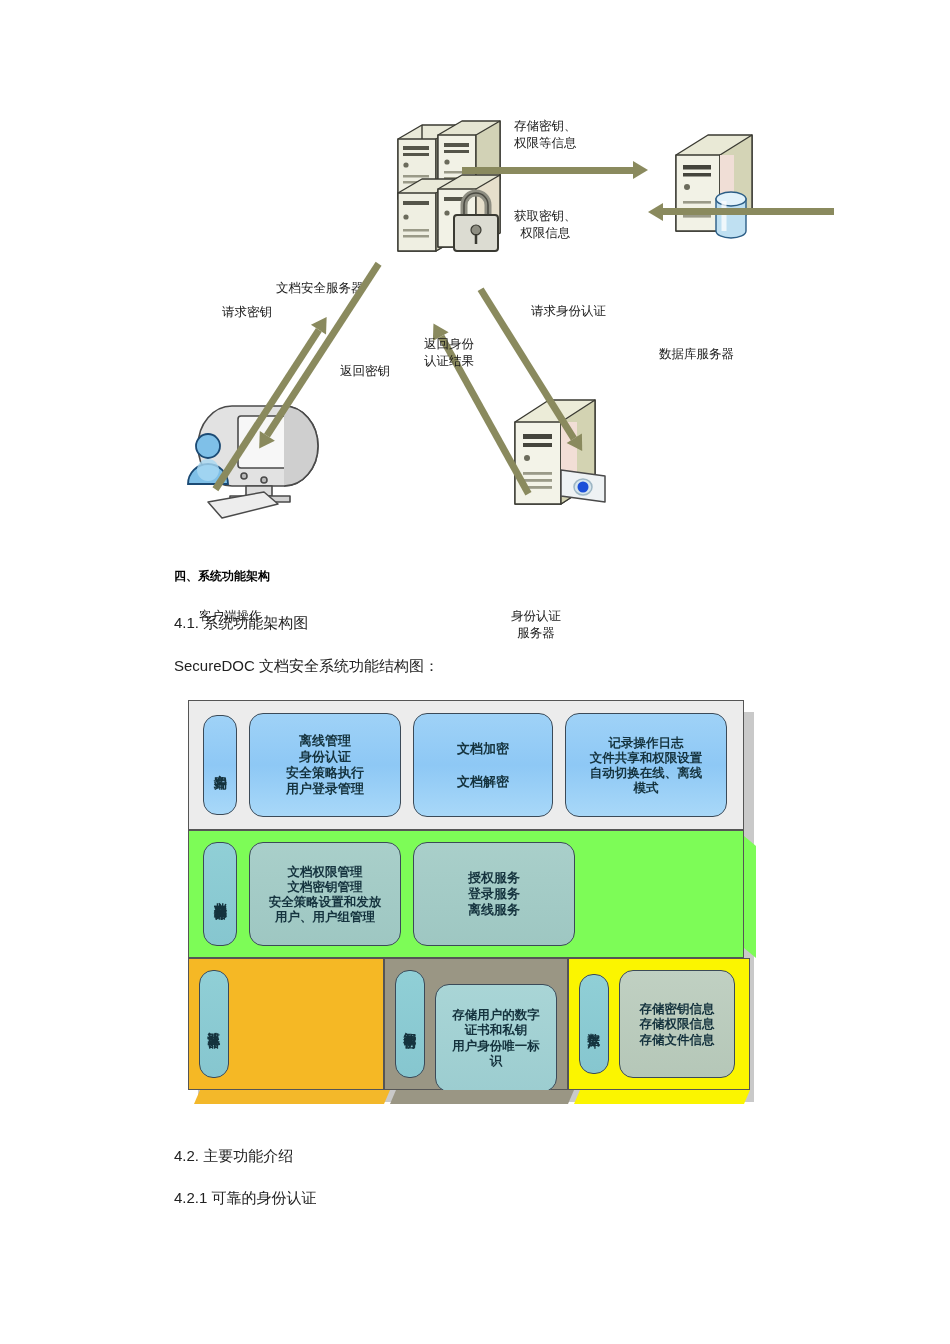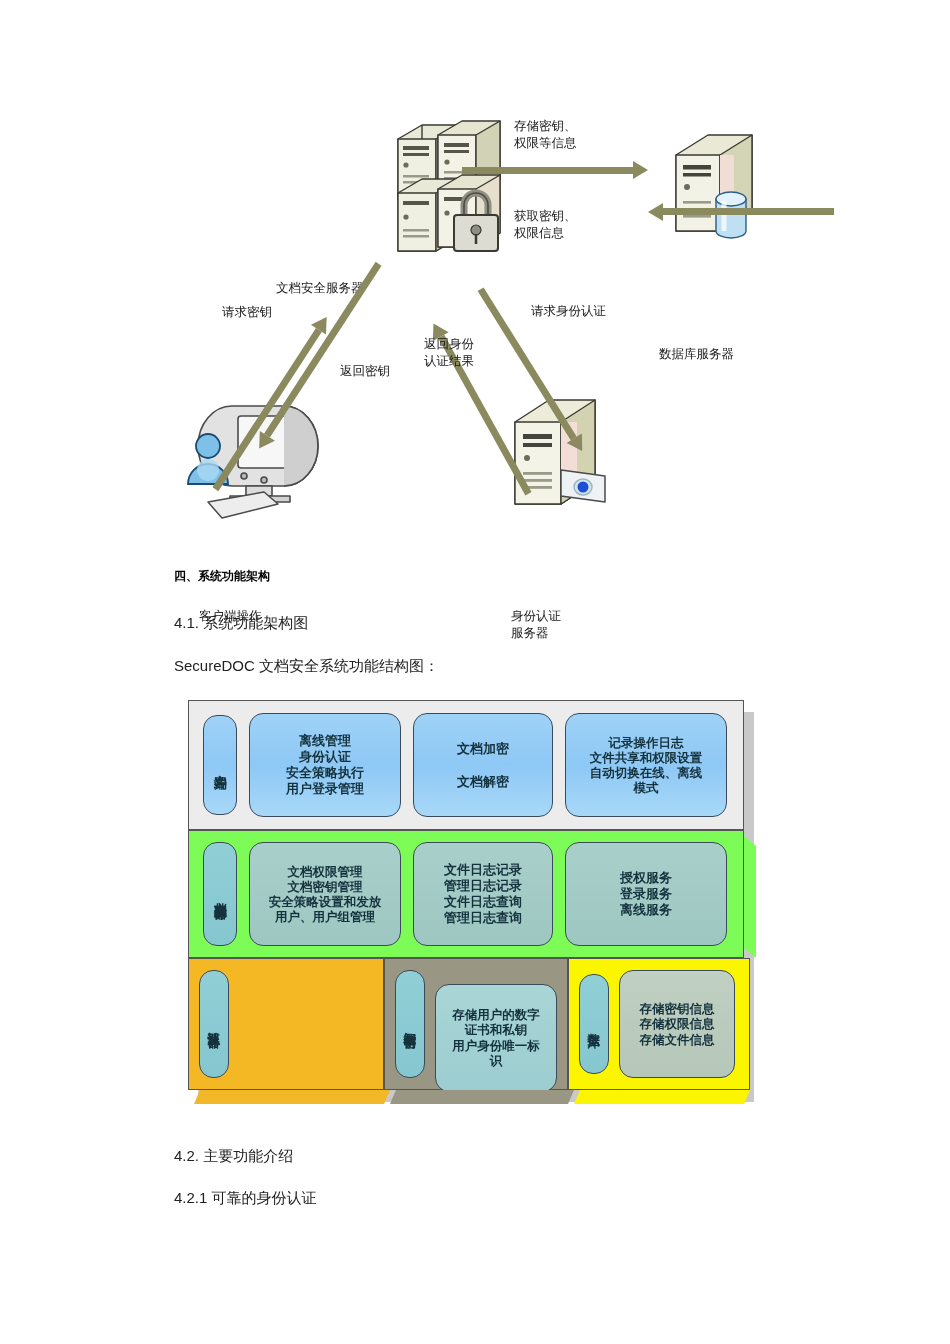--- a/index.html
+++ b/index.html
@@ -7,21 +7,21 @@
     width:950px;height:1344px;background:#ffffff;
     font-family:"Liberation Sans","DejaVu Sans",sans-serif;
     color:#111;overflow:hidden;position:relative;
   }
   .page{position:relative;width:950px;height:1344px;}
 
   
   .flow{position:absolute;left:0;top:95;width:950px;height:465px;}
   .flow{top:95px;}
   .flow-label{position:absolute;font-family:"DejaVu Serif","Liberation Serif",serif;
-      font-size:12.5px;color:#1a1a1a;line-height:17px;white-space:nowrap;}
+      font-size:12.5px;color:#1a1a1a;line-height:17px;text-align:center;white-space:nowrap;}
 
   
   .arr{position:absolute;transform-origin:0 50%;}
   .arr .shaft{position:absolute;left:0;top:50%;height:7px;margin-top:-3.5px;background:#8a8a5e;}
   .arr .head{position:absolute;top:50%;width:0;height:0;
       border-top:9px solid transparent;border-bottom:9px solid transparent;
       border-left:15px solid #8a8a5e;margin-top:-9px;}
 
   
   .icon{position:absolute;}
@@ -254,26 +254,20 @@
     </div>
 
     <div class="layer layer-server">
       <div class="pill vert p-cyanS" style="margin-left:14px;width:34px;height:104px;font-size:13px;">文档安全服务器</div>
       <div class="pill p-teal" style="margin-left:12px;width:152px;height:104px;font-size:12.5px;flex-direction:column;">
         <span>文档权限管理</span>
         <span>文档密钥管理</span>
         <span>安全策略设置和发放</span>
         <span>用户、用户组管理</span>
       </div>
-      <div class="pill p-teal" style="margin-left:12px;width:140px;height:104px;font-size:13px;flex-direction:column;">
-        <span>文件日志记录</span>
-        <span>管理日志记录</span>
-        <span>文件日志查询</span>
-        <span>管理日志查询</span>
-      </div>
       <div class="pill p-teal" style="margin-left:12px;width:162px;height:104px;font-size:13px;flex-direction:column;">
         <span>授权服务</span>
         <span>登录服务</span>
         <span>离线服务</span>
       </div>
     </div>
 
     <div class="seg seg-auth">
       <div class="pill vert p-cyanS" style="margin-left:10px;width:30px;height:108px;font-size:12.5px;">认证服务器</div>
     </div>

